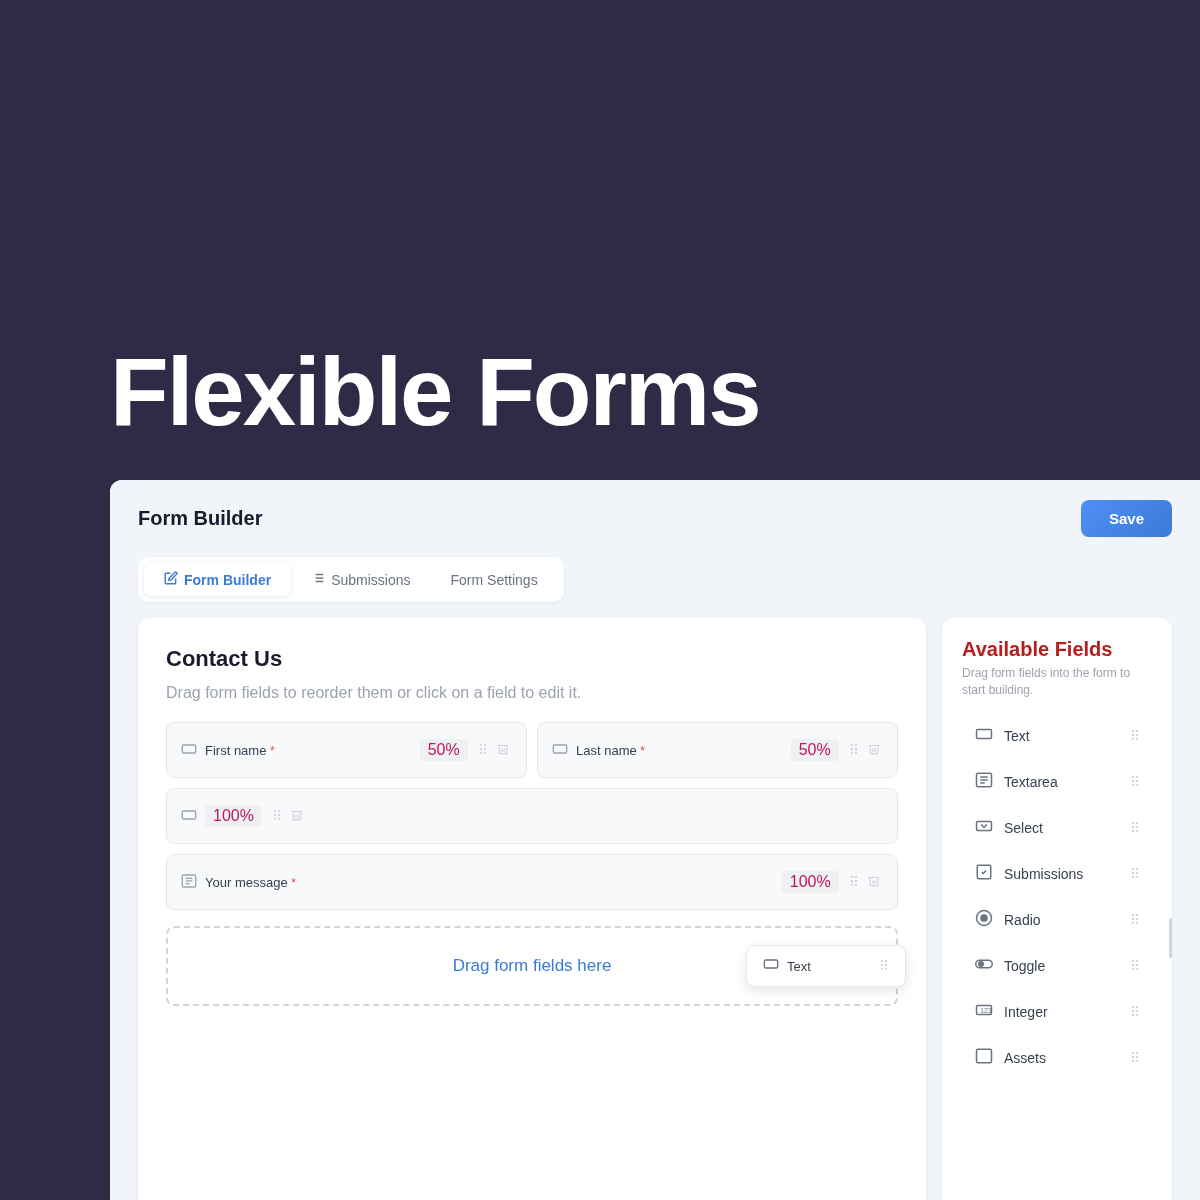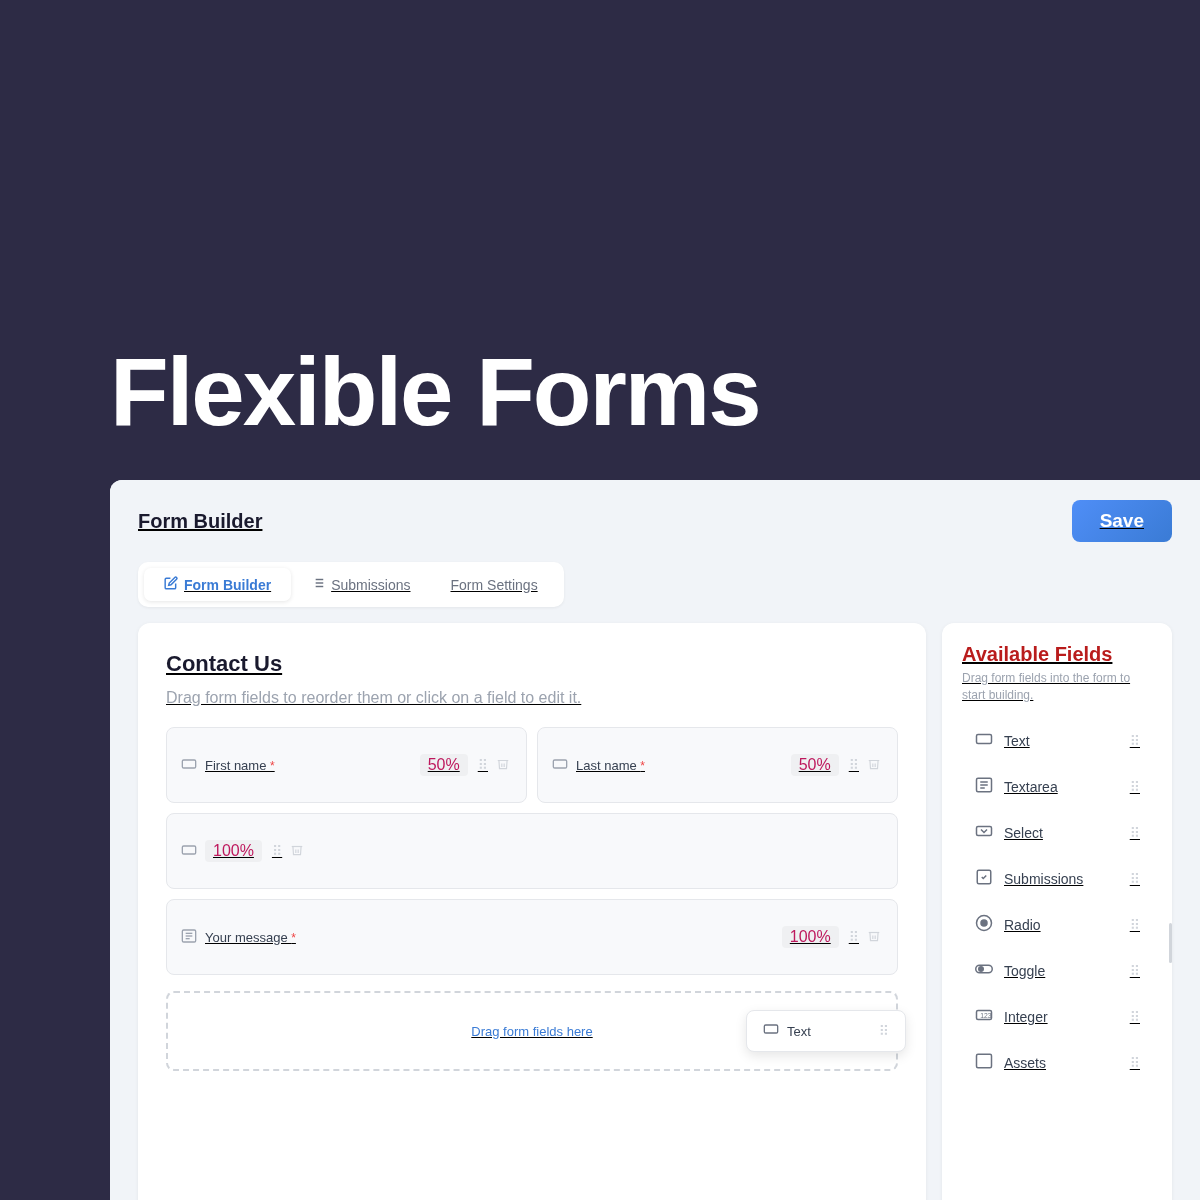--- a/index.html
+++ b/index.html
@@ -30,21 +30,20 @@
 
     .app-window {
       position: absolute;
       top: 480px;
       left: 110px;
       right: 0;
       bottom: 0;
       background: #f1f4f8;
       border-radius: 12px 0 0 0;
       overflow: hidden;
-      text-decoration: underline;
     }
 
     .app-header {
       display: flex;
       align-items: center;
       justify-content: space-between;
       padding: 20px 28px;
       background: #f1f4f8;
     }
 
@@ -53,21 +52,21 @@
       font-weight: 700;
       color: #1a1a2e;
     }
 
     .save-btn {
       background: linear-gradient(135deg, #4f8ef7, #3a7bd5);
       color: white;
       border: none;
       border-radius: 8px;
       padding: 10px 28px;
-      font-size: 19px;
+      font-size: 15px;
       font-weight: 600;
       cursor: pointer;
     }
 
     .tabs-bar {
       display: flex;
       gap: 0;
       margin: 0 28px 16px;
       background: white;
       border-radius: 10px;
@@ -134,21 +133,21 @@
       display: flex;
       gap: 10px;
     }
 
     .field-item {
       display: flex;
       align-items: center;
       background: #f8f9fb;
       border: 1px solid #e5e7eb;
       border-radius: 8px;
-      padding: 26px 14px;
+      padding: 16px 14px;
       flex: 1;
       gap: 8px;
       position: relative;
     }
 
     .field-icon {
       color: #9ca3af;
       font-size: 14px;
       flex-shrink: 0;
     }
@@ -191,21 +190,21 @@
       border-radius: 8px;
       min-height: 80px;
       display: flex;
       align-items: center;
       justify-content: center;
       position: relative;
       margin-top: 6px;
     }
 
     .drop-zone-text {
-      font-size: 13px;
+      font-size: 17px;
       color: #3a7bd5;
     }
 
     .dragging-pill {
       position: absolute;
       right: -10px;
       top: 50%;
       transform: translateY(-50%);
       background: white;
       border: 1px solid #e5e7eb;

